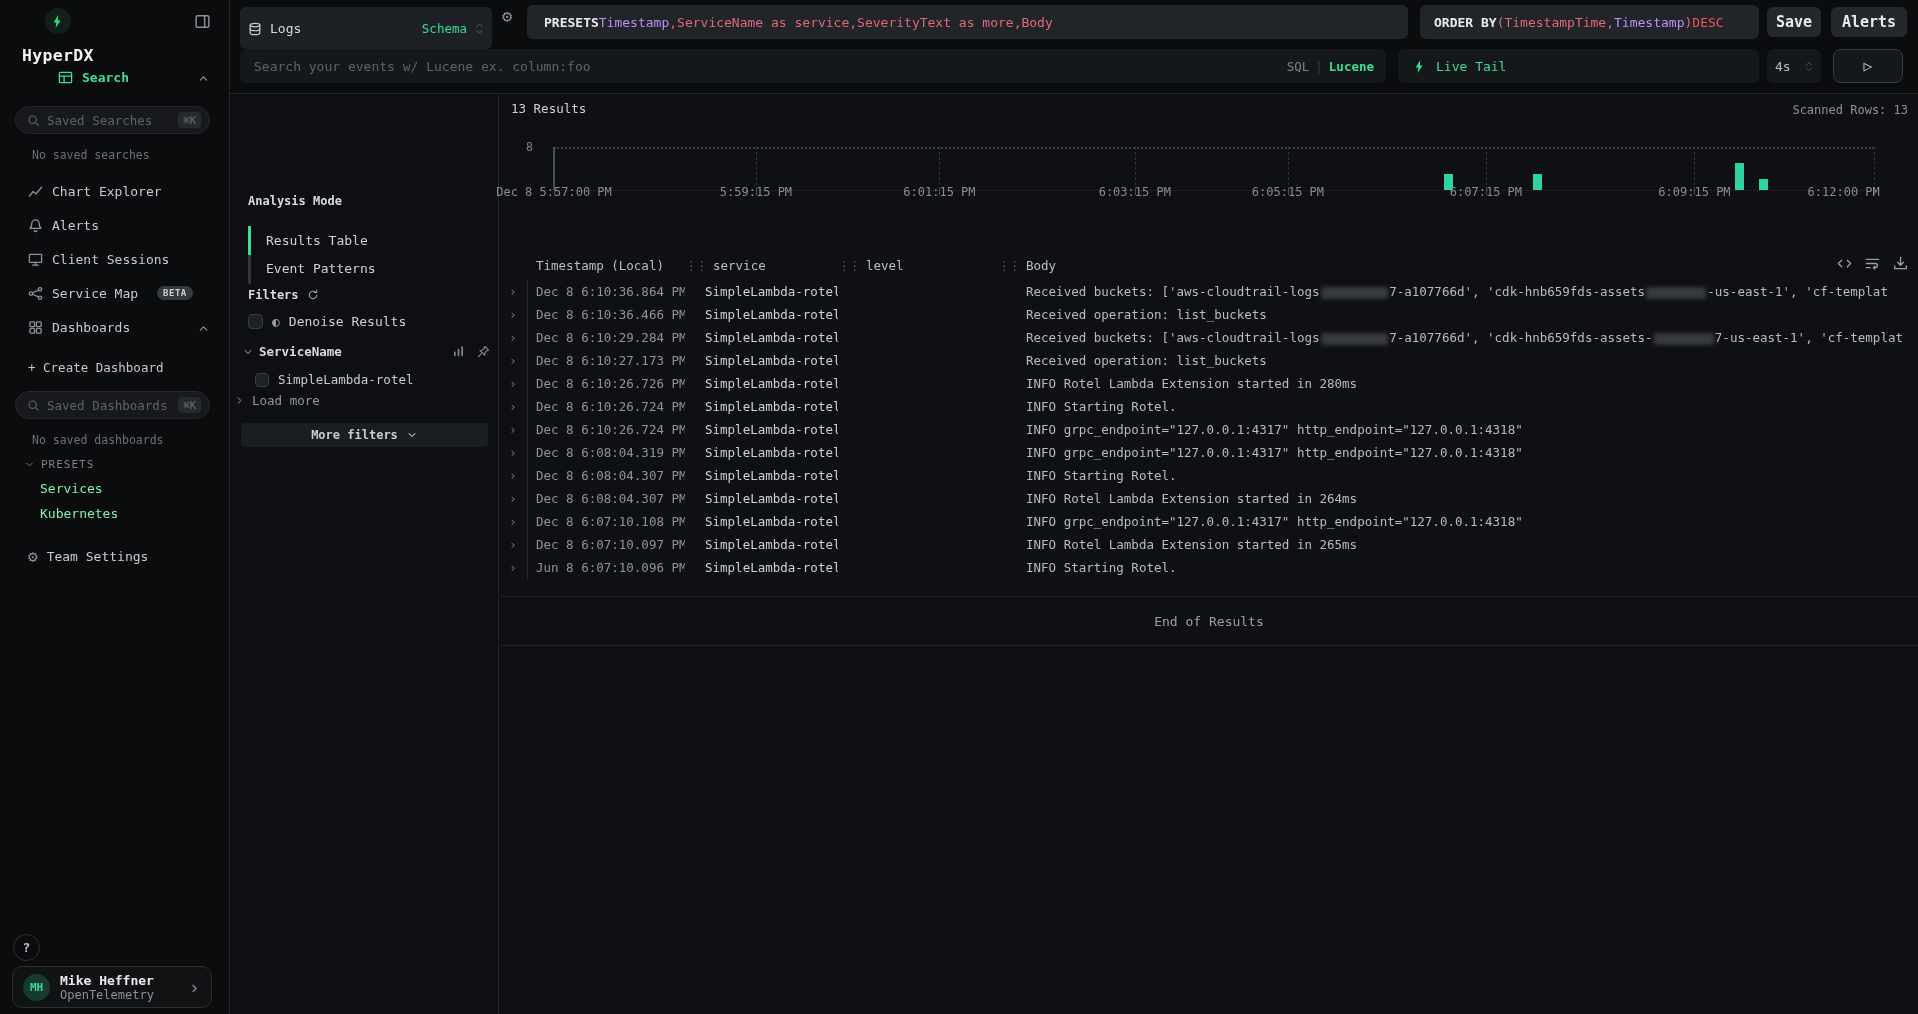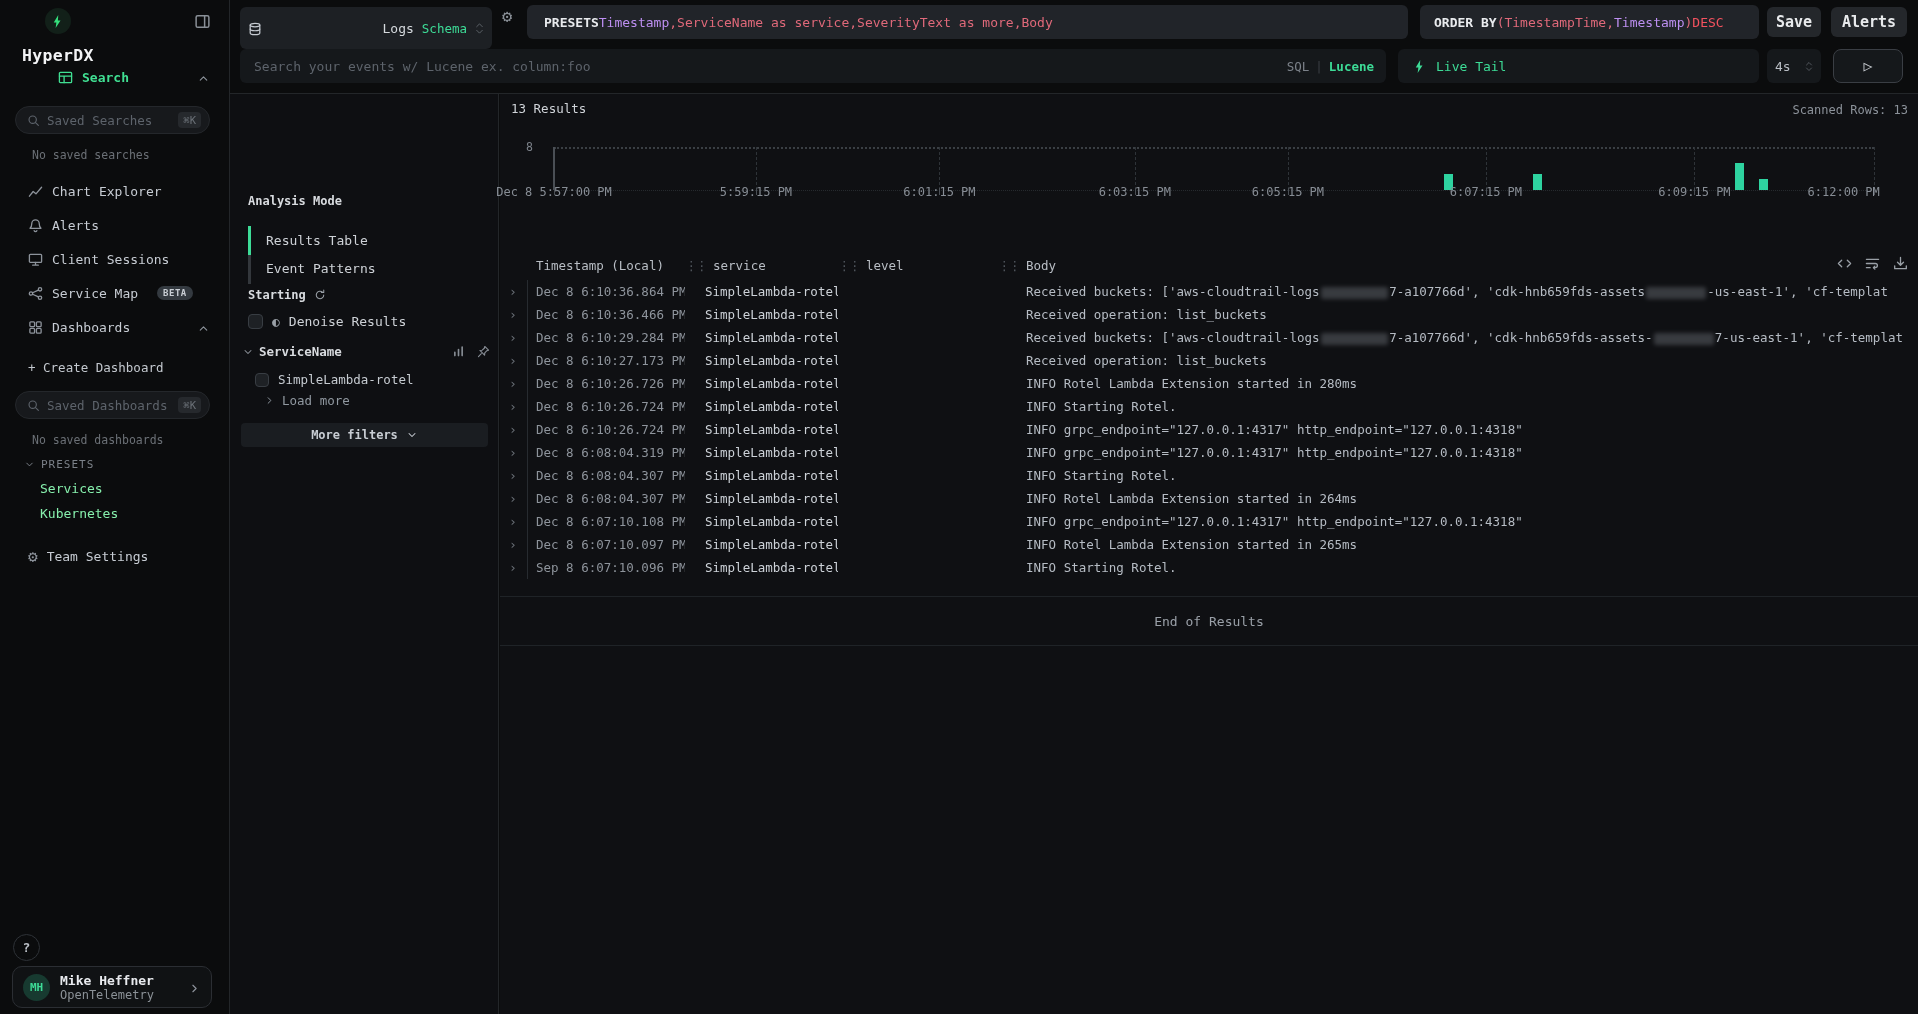--- a/index.html
+++ b/index.html
@@ -12,21 +12,21 @@
     stroke-width:1.4; stroke-linecap:round; stroke-linejoin:round; }
 
   
   #sidebar   { left:0; top:0; width:230px; height:1014px; background:#0b0c0d; border-right:1px solid #232629; z-index:3; }
   #filterpan { left:230px; top:94px; width:269px; height:920px; background:#0e0f12; border-right:1px solid #232629; }
   #mainarea  { left:500px; top:94px; width:1418px; height:920px; background:#0f1013; }
   #toprows   { left:230px; top:0; width:1688px; height:94px; background:#0b0c0d; border-bottom:1px solid #232629; }
 
   
   .box { background:#212429; border-radius:6px; display:flex; align-items:center; }
-  #source-select { left:10px; top:7px; width:252px; height:42px; background:#1d2024; padding:0 8px; gap:8px;text-align:right; }
+  #source-select { left:10px; top:7px; width:252px; height:42px; background:#1d2024; padding:0 8px; gap:8px; }
   #source-select .lbl { color:#d5d9dd; flex:1; }
   #source-select .schema { color:#3ddc97; font-size:12.5px; }
   #settings-gear { left:272px; top:6px; font-size:17px; color:#8a9097; cursor:pointer; }
   #sql-box   { left:297px; top:5px; width:881px; height:34px; padding:0 17px; white-space:nowrap; overflow:hidden; }
   #order-box { left:1190px; top:5px; width:339px; height:34px; padding:0 14px; white-space:nowrap; }
   .tok-kw { color:#e9ebee; font-weight:bold; }
   .tok-purple { color:#bd8ff2; }
   .tok-pink { color:#e0697a; }
   .tok-red { color:#f4525f; }
   .btn { background:#24272b; border-radius:6px; color:#e8eaec; font-weight:bold; font-size:15px;
@@ -91,21 +91,21 @@
   .mode-item { left:36px; font-size:13px; color:#ced2d7; cursor:pointer; }
   #filters-row { left:18px; top:194px; display:flex; align-items:center; gap:8px; }
   .checkbox { width:15px; height:15px; background:#1e2125; border:1px solid #383d43; border-radius:4px; cursor:pointer; }
   .checkbox.sm { width:14px; height:14px; }
   #denoise-row { left:18px; top:220px; display:flex; align-items:center; gap:9px; color:#ced2d7; }
   #denoise-row .half { color:#9aa0a7; font-size:13px; }
   #facet-head { left:12px; top:250px; width:248px; display:flex; align-items:center; gap:5px; color:#d8dbdf;
     font-size:12.5px; font-weight:bold; }
   #facet-head .ricons { margin-left:auto; display:flex; gap:12px; color:#878d95; }
   #facet-val { left:25px; top:278px; display:flex; align-items:center; gap:9px; color:#c6cbd1; font-size:12.5px; }
-  #load-more { left:34px; top:299px; display:flex; align-items:center; gap:7px; color:#9098a0; font-size:12.5px; cursor:pointer; }
+  #load-more { left:4px; top:299px; display:flex; align-items:center; gap:7px; color:#9098a0; font-size:12.5px; cursor:pointer; }
   #more-filters { left:11px; top:329px; width:247px; height:24px; background:#1a1d21; border-radius:4px;
     display:flex; align-items:center; justify-content:center; gap:8px; font-size:12px; font-weight:bold; color:#c8cdd3; cursor:pointer; }
 
   
   .m-abs { position:absolute; }
   #results-count { left:11px; top:7px; font-size:12.5px; color:#d0d4d9; }
   #scanned-rows { right:10px; top:9px; font-size:12px; color:#8c929a; }
 
   #chart { left:54px; top:53px; width:1320px; height:43px; }
   #chart .yaxis { position:absolute; left:-1px; top:0; width:2px; height:43px; background:#4a4f55; }
@@ -423,21 +423,21 @@
 
   <div id="filterpan" class="abs">
     <div class="fp-abs fp-head" style="left:18px;top:100px">Analysis Mode</div>
     <div id="mode-line" class="fp-abs">
         <span class="active-seg"></span>
       </div>
     <div class="mode-item fp-abs" style="top:139px">Results Table</div>
     <div class="mode-item fp-abs" style="top:167px">Event Patterns</div>
 
     <div id="filters-row" class="fp-abs">
-      <span class="fp-head">Starting</span>
+      <span class="fp-head">Filters</span>
       <span style="color:#9aa0a7;display:flex">
           <svg class="i" width="12" height="12">
             <use href="#i-refresh"></use>
           </svg>
         </span>
     </div>
 
     <div id="denoise-row" class="fp-abs">
       <span class="checkbox"></span>
       <span class="half">◐</span>
@@ -635,21 +635,21 @@
         </div>
         <div class="log-row lgrid">
           <span class="rc">›</span>
           <span class="cell ts">Dec 8 6:07:10.097 PM</span>
           <span class="cell svc">SimpleLambda-rotel</span>
           <span class="cell lvl"></span>
           <span class="cell body">INFO Rotel Lambda Extension started in 265ms</span>
         </div>
         <div class="log-row lgrid">
           <span class="rc">›</span>
-          <span class="cell ts">Sep 8 6:07:10.096 PM</span>
+          <span class="cell ts">Jun 8 6:07:10.096 PM</span>
           <span class="cell svc">SimpleLambda-rotel</span>
           <span class="cell lvl"></span>
           <span class="cell body">INFO Starting Rotel.</span>
         </div>
       </div>
 
     <div id="end-band" class="m-abs">End of Results</div>
   </div>
 </div>
 

